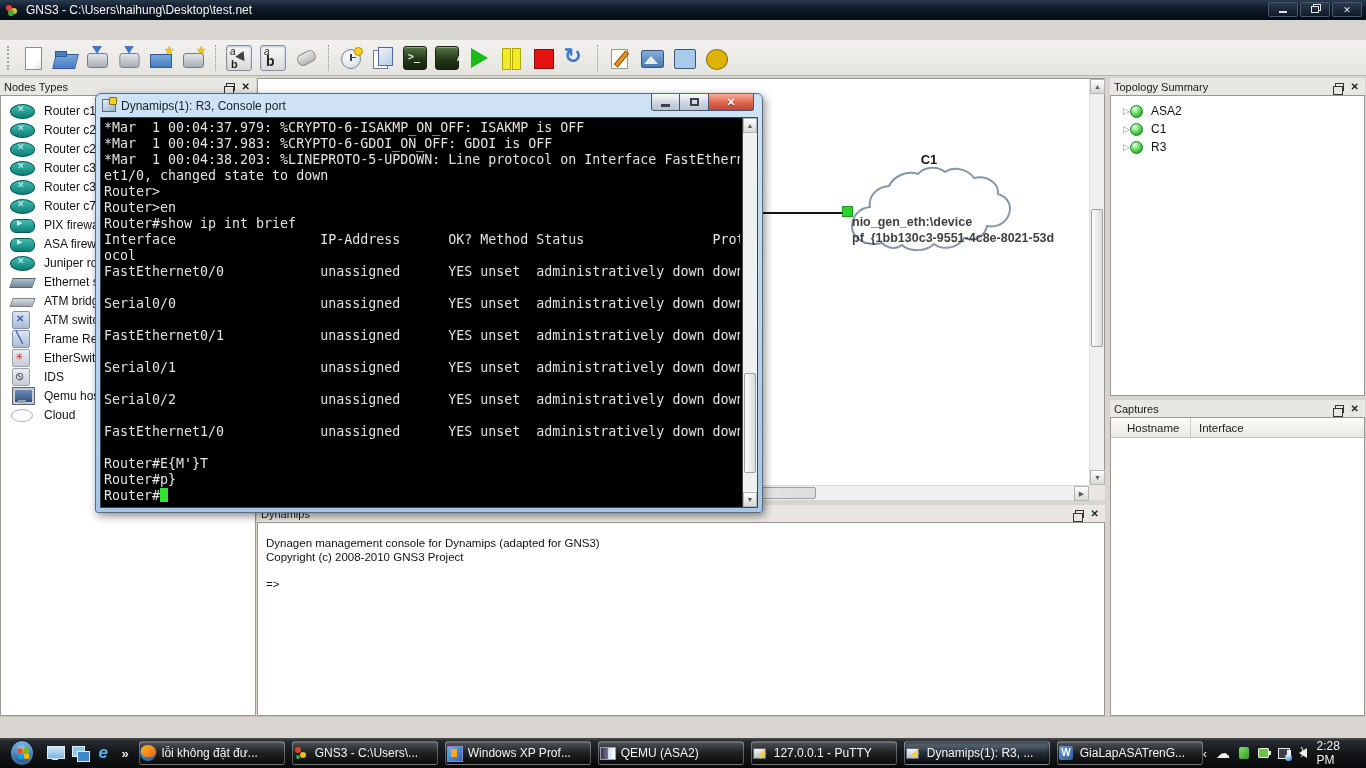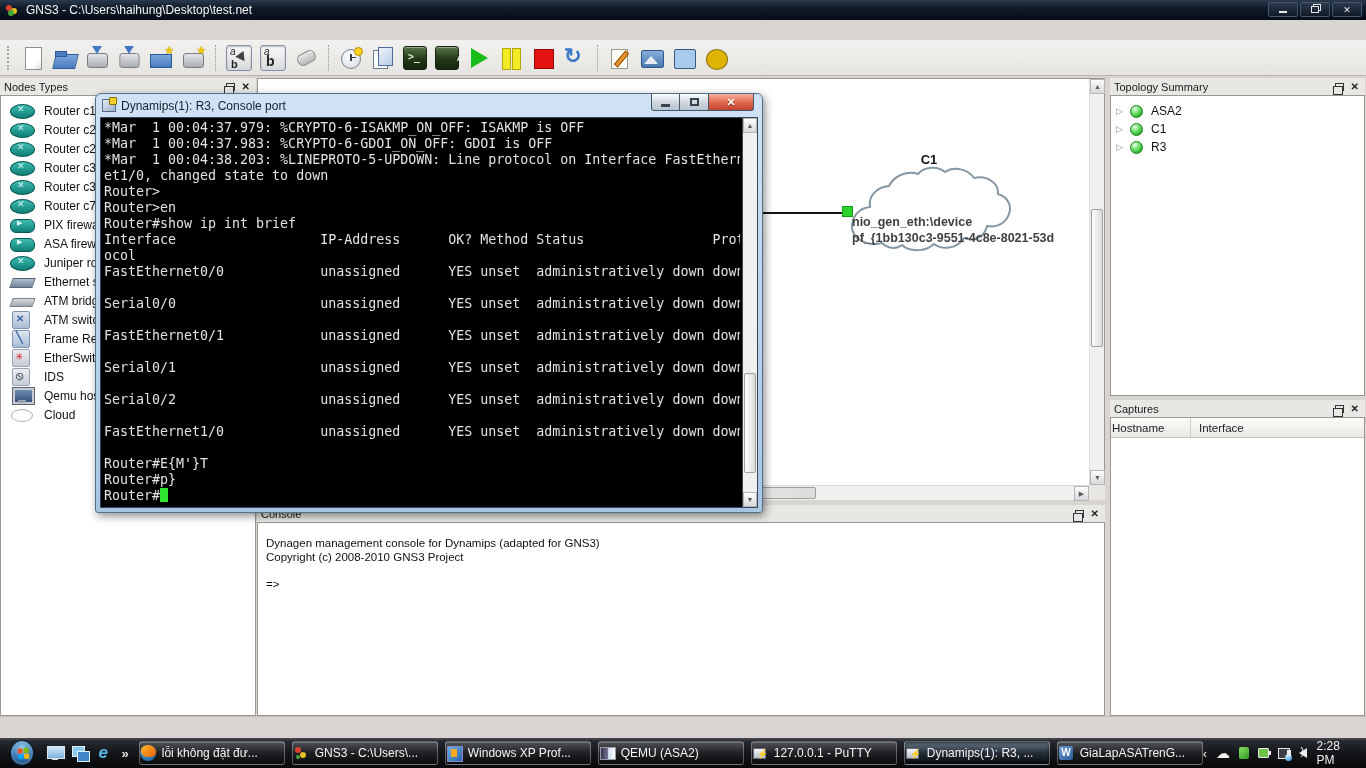--- a/index.html
+++ b/index.html
@@ -150,33 +150,33 @@
   #canvas-vsb { left:1089px; top:79px; width:15px; height:406px; border-left:1px solid #dcdcdc; }
   #canvas-hsb { left:258px; top:485px; width:831px; height:15px; border-top:1px solid #dcdcdc; }
   #sb-corner { position:absolute; left:1089px; top:485px; width:16px; height:15px; background:#e8e6e2; }
 
   
   #bottom-console { position:absolute; left:257px; top:505px; width:848px; height:211px; }
   #dyn-body { height:194px; padding:14px 8px 0 8px; }
   #dyn-pre { font-family:"Liberation Sans",sans-serif; font-size:11.5px; line-height:13.5px; color:#111; white-space:pre; }
 
   
-  #topology-panel { position:absolute; left:1110px; top:78px; width:255px; height:318px; }
+  #topology-panel { position:absolute; left:1110px; top:78px; width:255px; height:318px;text-align:right; }
   #topo-body { height:301px; padding-top:6px; }
   .topo-row { display:flex; align-items:center; height:18px; padding-left:5px; }
   .expander { color:#8a8a8a; font-size:9px; width:14px; }
   .tree-ball { width:13px; height:13px; border-radius:50%; margin-right:8px;
     background:radial-gradient(circle at 35% 28%,#eaffe8,#66dc66 45%,#1da01d 85%); border:1px solid #18821a; }
   .topo-row .label { font-size:12px; color:#111; }
 
   #captures-panel { position:absolute; left:1110px; top:400px; width:255px; height:316px; }
   #captures-body { height:299px; }
   #captures-header { display:flex; height:20px; background:linear-gradient(180deg,#fcfcfb,#e9e7e2);
     border-bottom:1px solid #c8c5c0; align-items:center; font-size:11.5px; color:#222; }
-  #captures-header .col1 { width:80px; padding-left:1px; border-right:1px solid #cfccc6; height:100%; display:flex; align-items:center; }
+  #captures-header .col1 { width:80px; padding-left:16px; border-right:1px solid #cfccc6; height:100%; display:flex; align-items:center; }
   #captures-header .col2 { padding-left:8px; }
 
   
   #console-win { position:absolute; left:95px; top:93px; width:668px; height:420px; z-index:40;
     background:linear-gradient(180deg,#cfe3f5,#a8c6e2); border:1px solid #52708e; border-radius:6px 6px 3px 3px;
     box-shadow:2px 3px 8px rgba(0,0,0,.45); }
   #console-title { height:23px; display:flex; align-items:center; padding:0 6px; }
   #console-title .w-icon { width:14px; height:13px; position:relative; margin-right:5px;
     background:linear-gradient(135deg,#e8eef6,#9ab0c8); border:1px solid #56688a; }
   #console-title .w-icon::after { content:""; position:absolute; right:-2px; top:-3px; width:6px; height:6px;
@@ -424,21 +424,21 @@
   </div>
   <div class="sb" id="canvas-hsb">
     <span class="sb-btn" style="left:0;top:0;">◀</span>
     <span class="sb-thumb" style="top:1px;bottom:1px;left:330px;width:228px;"></span>
     <span class="sb-btn" style="right:0;top:0;">▶</span>
   </div>
   <div id="sb-corner"></div>
 
   <div id="bottom-console">
     <div class="dock-title">
-      <span>Console</span>
+      <span>Dynamips</span>
       <span class="spacer"></span>
       <span class="float-glyph"></span>
       <span class="close-glyph">✕</span>
     </div>
     <div class="dock-body" id="dyn-body">
       <pre id="dyn-pre">Dynagen management console for Dynamips (adapted for GNS3)
 Copyright (c) 2008-2010 GNS3 Project
 
 =&gt;</pre>
     </div>

